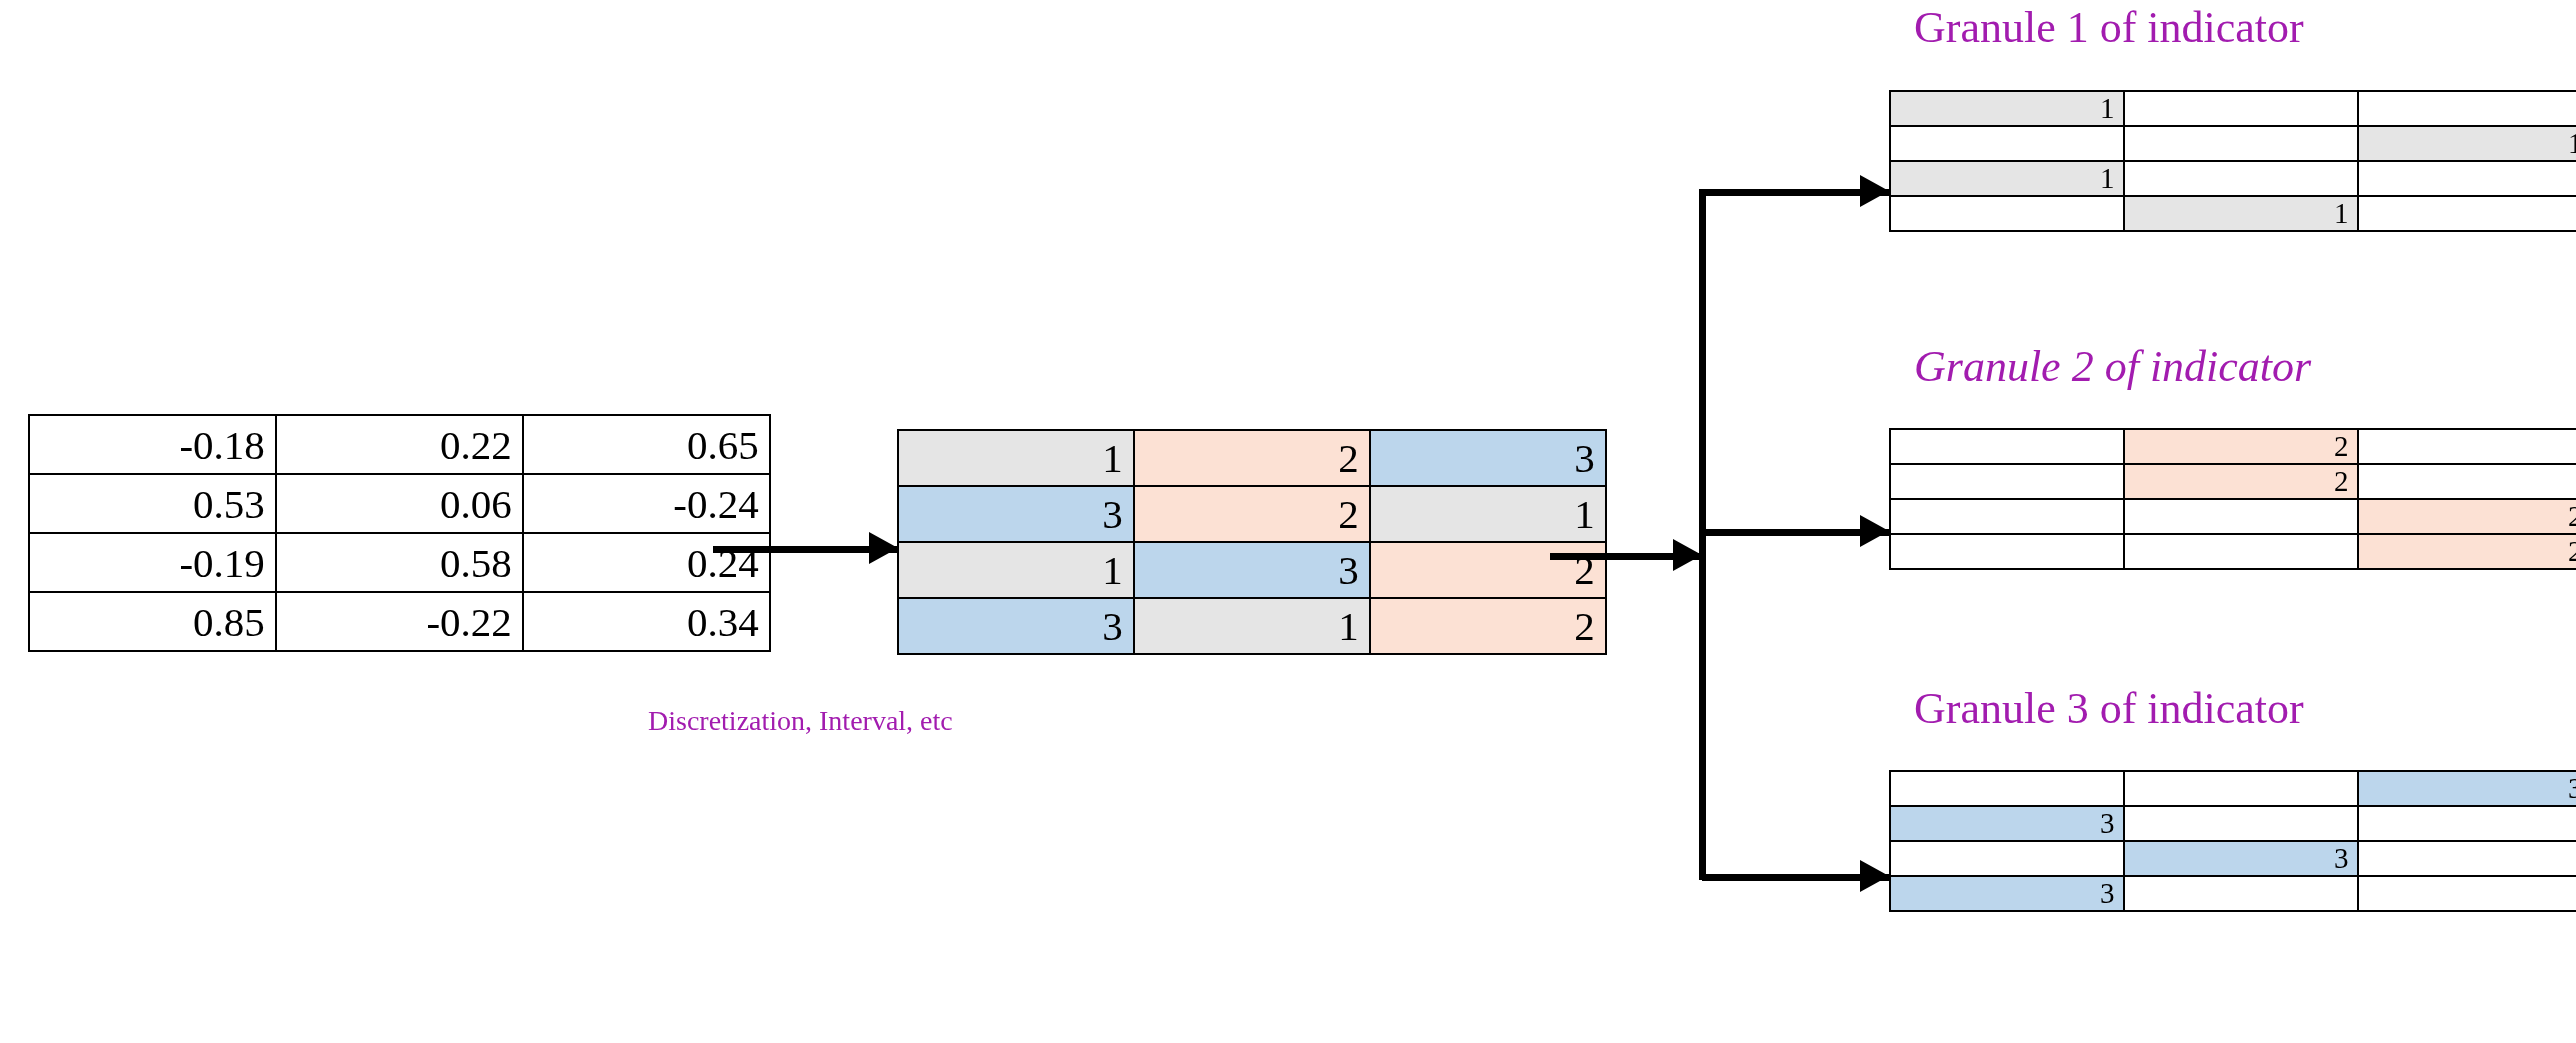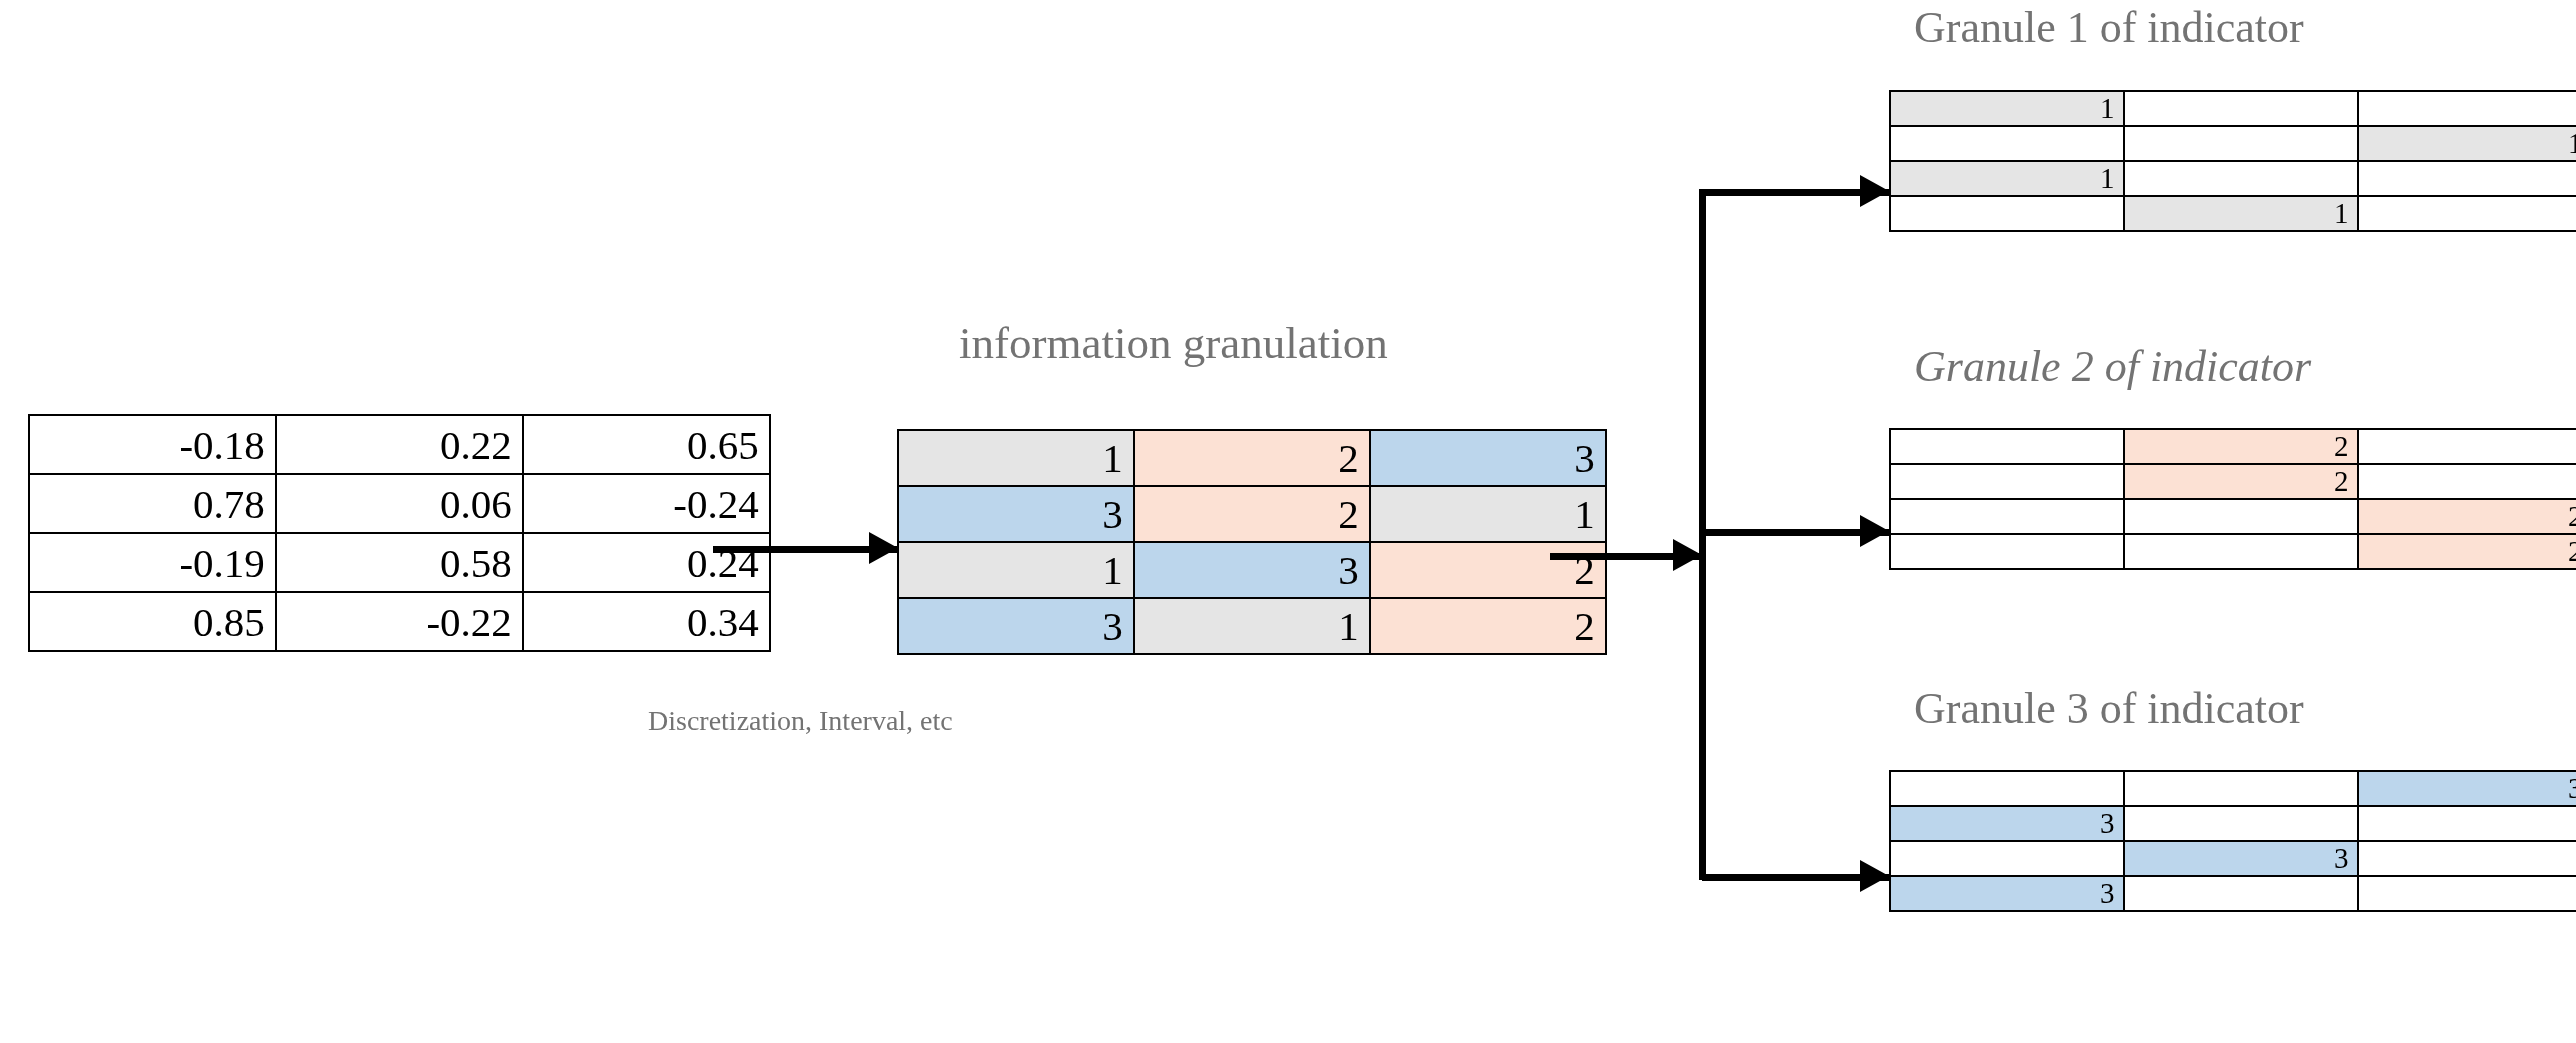--- a/index.html
+++ b/index.html
@@ -75,21 +75,21 @@
 
   
   .fill-gray  { background: #e5e5e5; }
   .fill-peach { background: #fce1d4; }
   .fill-blue  { background: #bcd6ec; }
   .fill-none  { background: #ffffff; }
 
   
   .label {
     position: absolute;
-    color: #737373;
+    color: #a21caf;
     white-space: nowrap;
     font-family: "Liberation Serif", "DejaVu Serif", serif;
   }
   #granulation-label {
     left: 959px;
     top: 317px;
     font-size: 45px;
   }
   #discretization-label {
     left: 648px;
@@ -151,41 +151,40 @@
 <div id="canvas">
 
   <table class="tbl" id="source-table">
     <tbody>
         <tr>
           <td>-0.18</td>
           <td>0.22</td>
           <td>0.65</td>
         </tr>
         <tr>
-          <td>0.78</td>
+          <td>0.53</td>
           <td>0.06</td>
           <td>-0.24</td>
         </tr>
         <tr>
           <td>-0.19</td>
           <td>0.58</td>
           <td>0.24</td>
         </tr>
         <tr>
           <td>0.85</td>
           <td>-0.22</td>
           <td>0.34</td>
         </tr>
       </tbody>
   </table>
 
   <div class="hline" id="arrow1-line"></div>
   <div class="arrowhead" id="arrow1-head"></div>
 
-  <div class="label" id="granulation-label">information granulation</div>
 
   <table class="tbl" id="granulated-table">
     <tbody>
         <tr>
           <td class="fill-gray">1</td>
           <td class="fill-peach">2</td>
           <td class="fill-blue">3</td>
         </tr>
         <tr>
           <td class="fill-blue">3</td>

